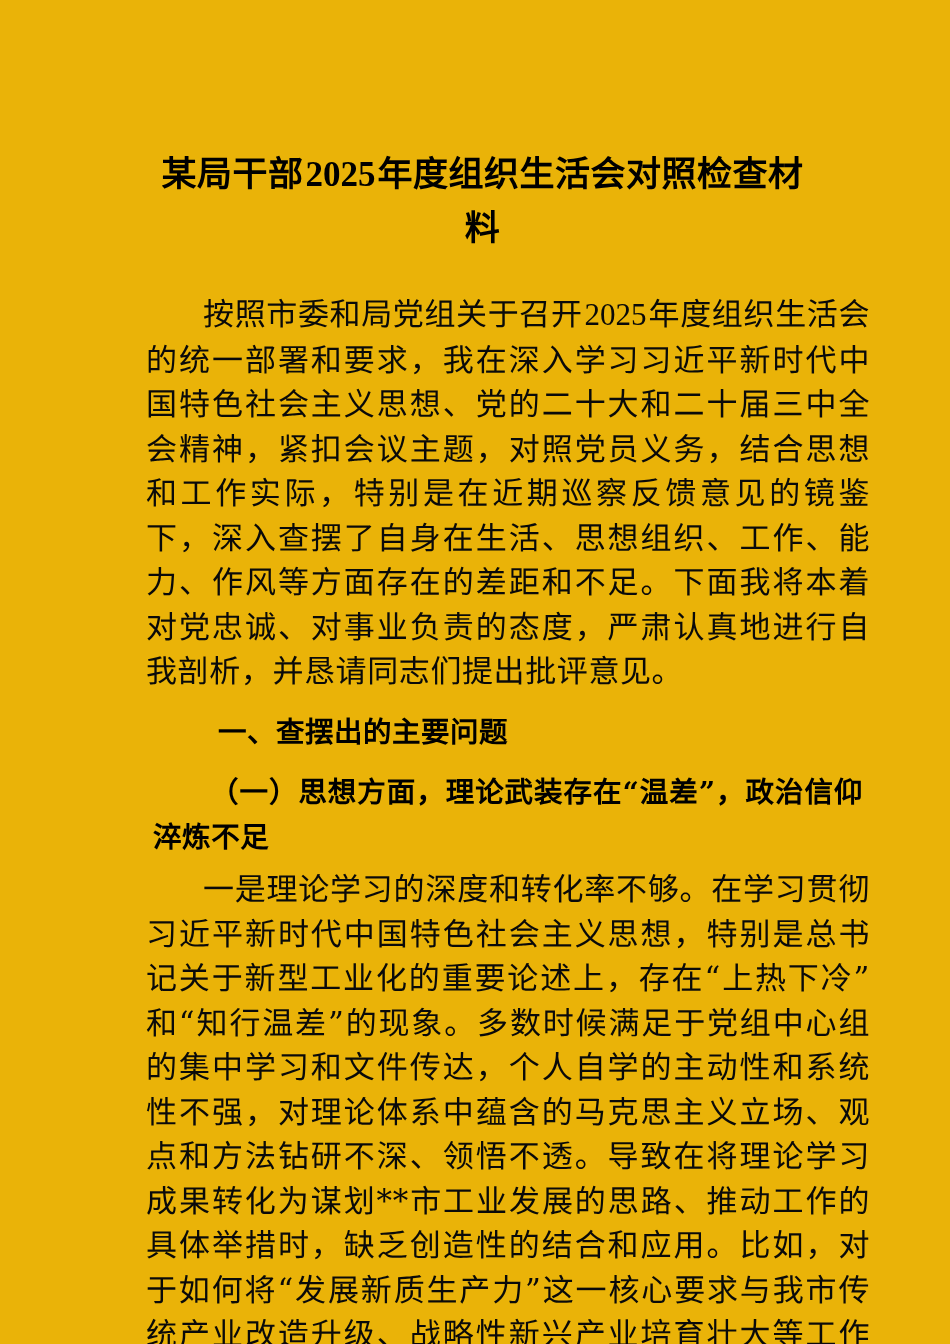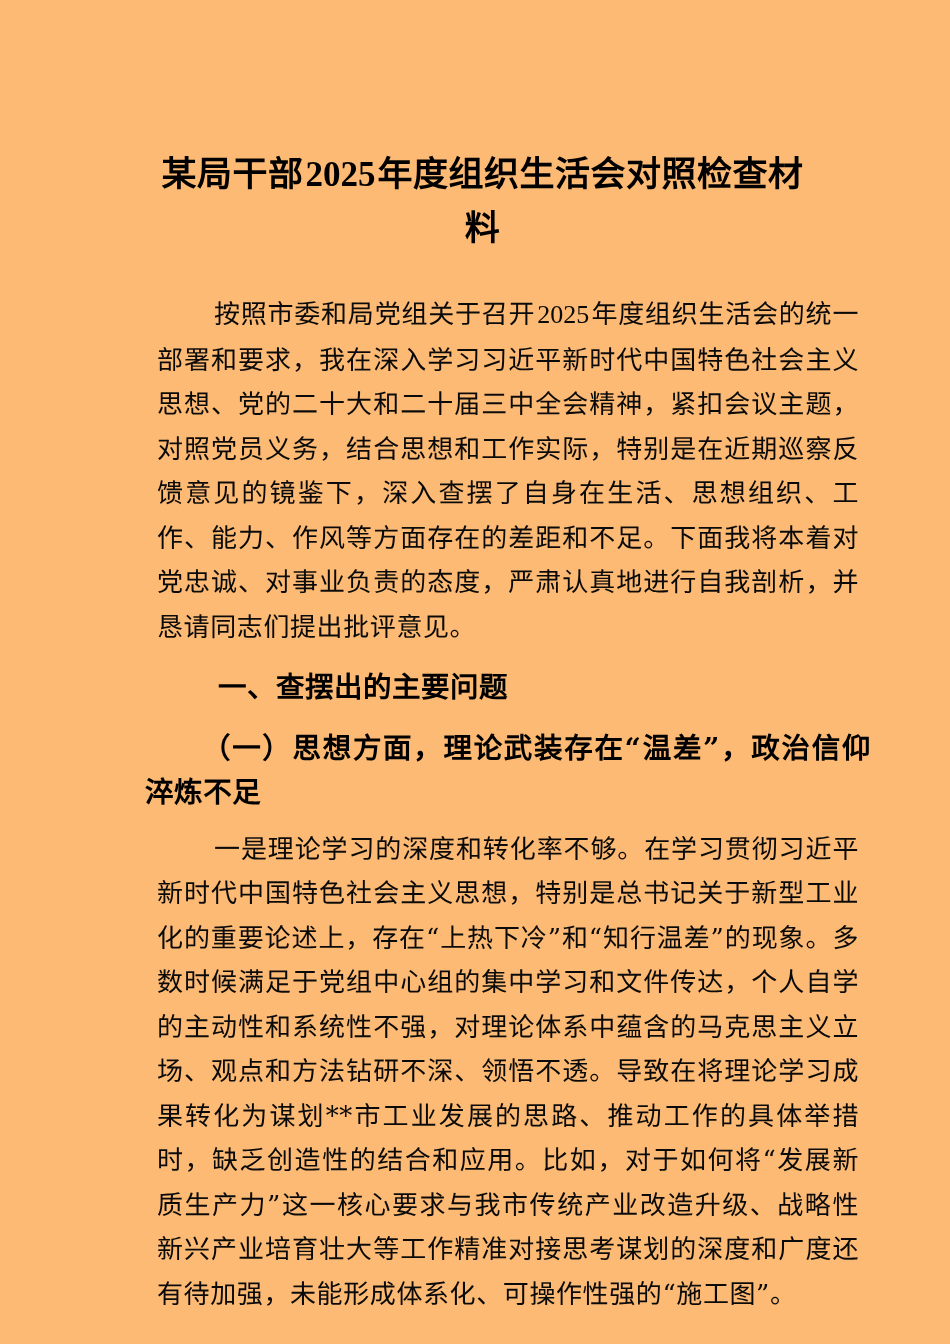--- a/index.html
+++ b/index.html
@@ -7,21 +7,21 @@
     margin: 0;
     padding: 0;
     background: #ffffff;
   }
 
   .page {
     position: relative;
     width: 950px;
     height: 1344px;
     margin: 0 auto;
-    background: #fdba74;
+    background: #eab308;
     overflow: hidden;
     box-sizing: border-box;
     
     padding: 0 79px 0 145px;
     font-family: "Liberation Serif", "DejaVu Serif", serif;
     color: #000000;
     -webkit-font-smoothing: antialiased;
   }
 
   .doc-title {
@@ -37,23 +37,23 @@
     width: 675px;
     color: #000000;
   }
 
   .body-block {
     margin-top: 36px;
   }
 
   
   p.para {
-    margin: 12px;
+    margin: 1px;
     font-family: "DejaVu Serif", "Liberation Serif", serif;
-    font-size: 26px;
+    font-size: 31px;
     line-height: 44.5px;
     text-align: justify;
     text-justify: inter-ideograph;
     text-indent: 57px;
     letter-spacing: 0.6px;
     color: #0a0a0a;
     word-break: break-all;
   }
 
   
@@ -63,21 +63,21 @@
     font-weight: bold;
     font-size: 28.5px;
     line-height: 44.5px;
     text-indent: 57px;
     letter-spacing: 0.5px;
     color: #000000;
   }
 
   
   p.h2-cn {
-    margin: 0;
+    margin: 8px;
     font-family: "DejaVu Serif", "Liberation Serif", serif;
     font-weight: bold;
     font-size: 28.5px;
     line-height: 44.5px;
     text-align: justify;
     text-justify: inter-ideograph;
     text-indent: 57px;
     letter-spacing: 0.6px;
     color: #000000;
     word-break: break-all;

